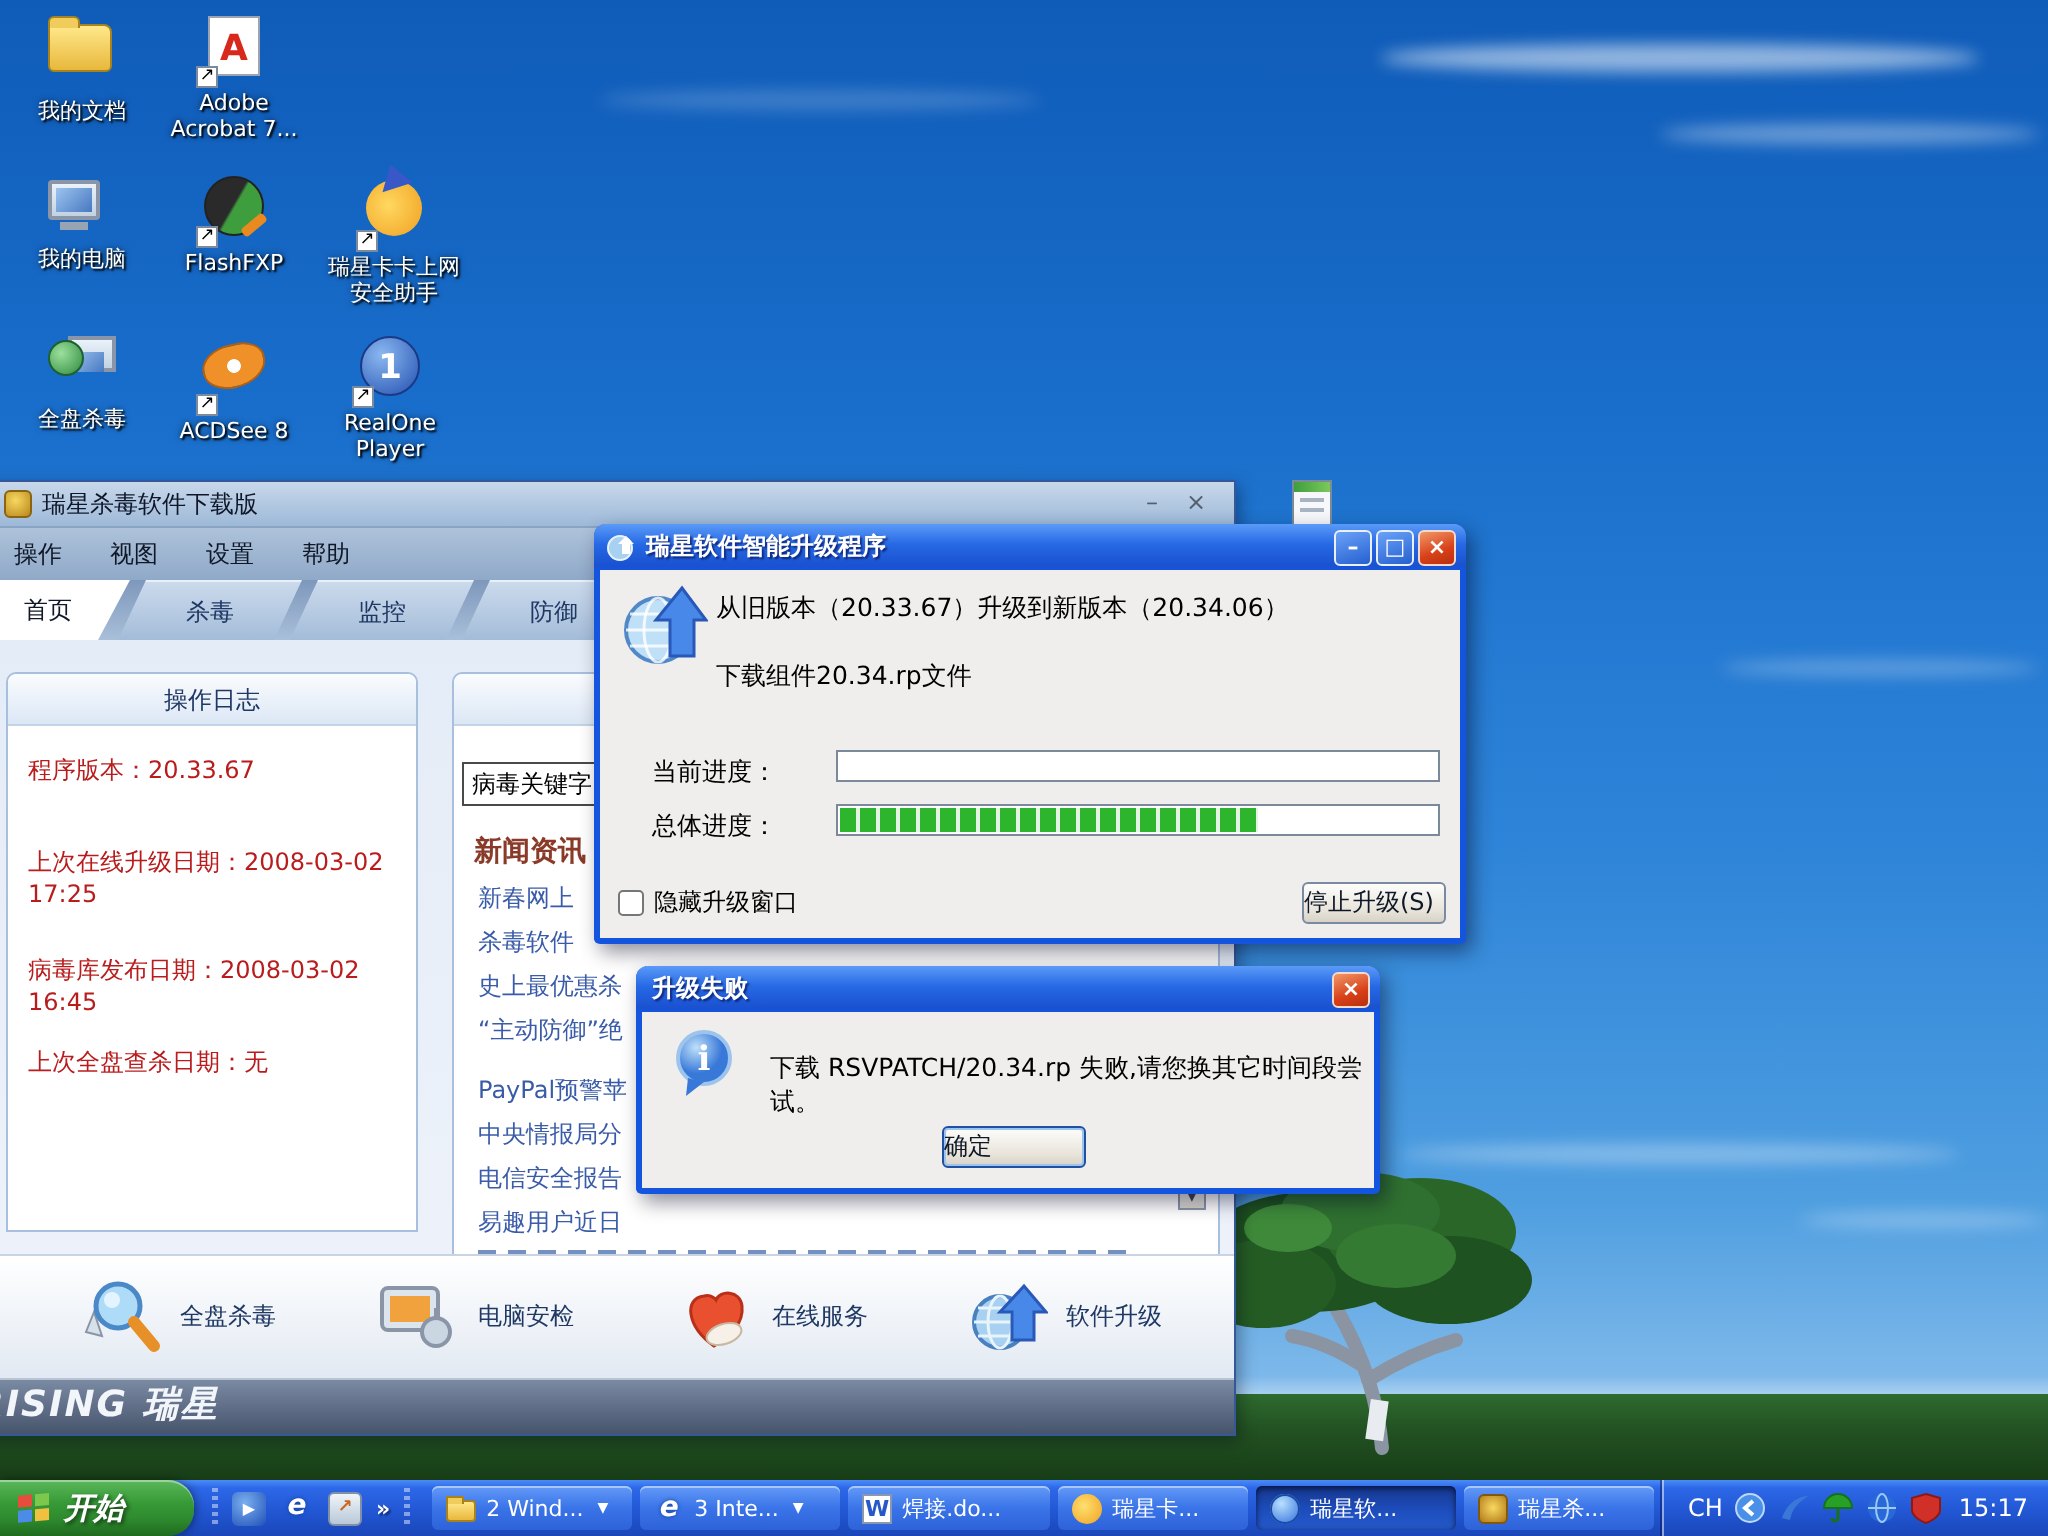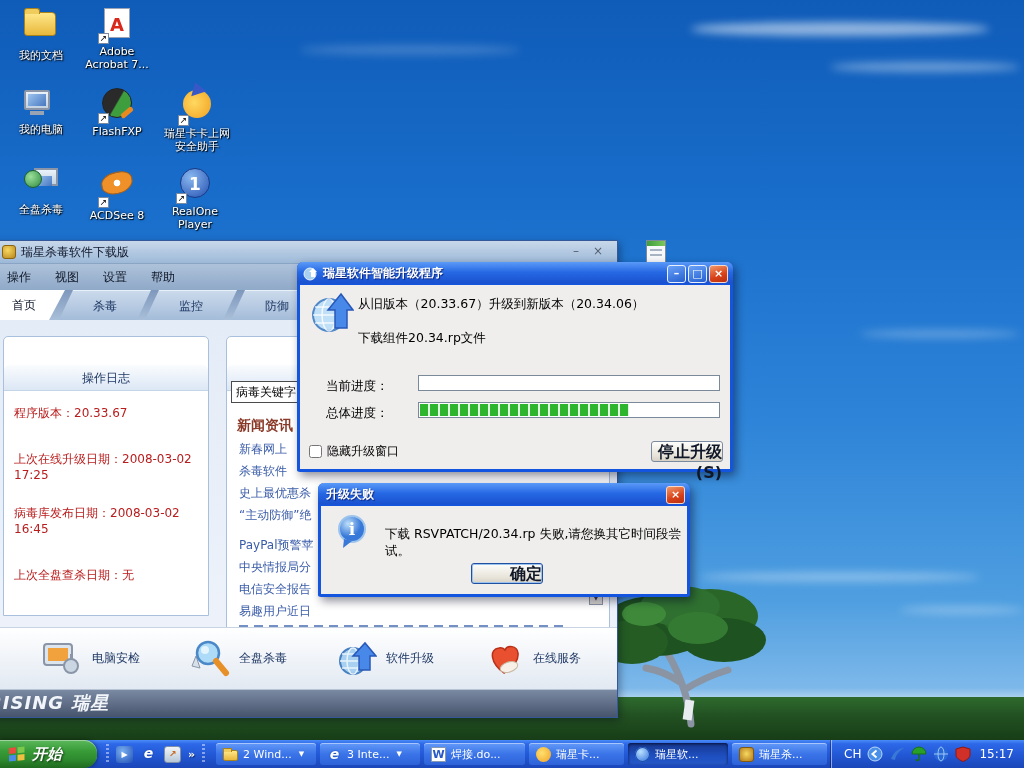--- a/index.html
+++ b/index.html
@@ -57,21 +57,21 @@
   .mw-menubar { height:26px; background:linear-gradient(180deg,#AEC2DA,#8FA9C8); display:flex; align-items:center; padding-left:12px; }
   .mw-menu { font-size:12px; color:#101828; padding:0 12px; }
   .mw-tabstrip { position:relative; height:30px; background:linear-gradient(180deg,#7E98BC,#A9BFD9); }
   .tab { position:absolute; top:0; height:30px; font-size:12px; line-height:30px; text-align:center;
     clip-path:polygon(14px 0,100% 0,calc(100% - 14px) 100%,0 100%); }
   .tab-inactive { background:linear-gradient(180deg,#CBDAEC,#A4BCD9); color:#1F3864; border-top:1px solid #E8F0F8; }
   .tab-active { background:#FFFFFF; color:#101828; clip-path:polygon(0 0,100% 0,calc(100% - 16px) 100%,0 100%); }
   .mw-content { position:relative; height:309px; background:linear-gradient(180deg,#E4ECF7,#EDF2FA); }
   .panel { position:absolute; background:#fff; border:1px solid #A8C0DE; border-radius:5px 5px 0 0; }
   .panel-hd { height:26px; border-bottom:1px solid #C4D4E8; border-radius:5px 5px 0 0;
-    background:linear-gradient(180deg,#FAFCFE,#DCE7F5); text-align:center; font-size:12px; line-height:26px; color:#1F3864;margin-top:28px; }
+    background:linear-gradient(180deg,#FAFCFE,#DCE7F5); text-align:center; font-size:12px; line-height:26px; color:#1F3864; }
   .log-lines { padding:14px 10px; font-size:12px; color:#b91c1c; line-height:16px; }
   .news-search { position:absolute; left:4px; top:44px; width:140px; height:22px; border:1px solid #4A4A4A; font-size:12px; padding:2px 4px; font-family:inherit; }
   .news-hd { position:absolute; left:10px; top:80px; font-size:14px; font-weight:bold; color:#8A3A28; }
   .news-it { position:absolute; left:12px; font-size:12px; color:#3A5CA8; white-space:nowrap; }
   .news-cut { position:absolute; left:12px; top:288px; width:330px; height:6px; overflow:hidden; opacity:.85;
     background:repeating-linear-gradient(90deg,#5C7CB8 0 9px,transparent 9px 15px); }
   .news-scroll { position:absolute; right:6px; top:255px; width:14px; height:13px; background:linear-gradient(#FDFDFB,#D8D4CC);
     border:1px solid #8A96A8; font-size:7px; line-height:11px; text-align:center; color:#445; }
   .mw-toolbar { position:absolute; left:0; right:0; bottom:28px; height:62px;
     background:linear-gradient(180deg,#FFFFFF,#E2E9F2); border-top:1px solid #C8D4E4;
@@ -89,22 +89,22 @@
   .xp-titlebar { height:23px; margin:0 -3px; border-radius:6px 6px 0 0; display:flex; align-items:center;
     background:linear-gradient(180deg,#5A9AF8 0%,#2668E4 45%,#1A52D0 90%,#1455E0 100%); padding:0 5px 0 6px; }
   .xp-title { color:#fff; font-weight:bold; font-size:12px; text-shadow:1px 1px 1px rgba(0,0,60,.6); flex:1; margin-left:5px; }
   .xp-btn { width:19px; height:18px; border-radius:3px; border:1px solid #E8F0FC; margin-left:2px;
     background:linear-gradient(160deg,#6AA2F8,#2560D0); color:#fff; font-size:11px; line-height:16px; text-align:center; font-weight:bold; cursor:default; }
   .xp-btn.red { background:linear-gradient(160deg,#F09868,#D84018 60%,#B83010); border-color:#F8D8C8; }
   .dlg-text { position:absolute; font-size:12.5px; color:#000; }
   .prog-track { position:absolute; height:16px; width:302px; left:118px; background:#fff; border:1px solid #7A8A9A; padding:1px; }
   .prog-fill { height:100%; background:repeating-linear-gradient(90deg,#2DB52D 0 8px,#E4F4E4 8px 10px); }
   .xp-push { position:absolute; height:21px; background:linear-gradient(180deg,#FDFDFB,#E8E4DA 70%,#D8D2C6);
-    border:1px solid #7A8AA0; border-radius:3px; font-size:16px; color:#101828; text-align:right; cursor:pointer;
-    font-family:inherit;font-weight:bold; }
+    border:1px solid #7A8AA0; border-radius:3px; font-size:12px; color:#101828; text-align:left; cursor:pointer;
+    font-family:inherit; }
   .xp-push.default { border:1px solid #2050A0; box-shadow:0 0 0 1px #9CC2F0 inset; }
   .chk-row { position:absolute; left:9px; top:181px; display:flex; align-items:center; gap:5px; }
   .chk-row input { width:13px; height:13px; }
   .chk-row label { font-size:12px; color:#000; }
 
   
   .taskbar { position:absolute; left:0; top:740px; width:1024px; height:28px; z-index:40;
     background:linear-gradient(180deg,#4A8CF8 0%,#2D68E8 14%,#2257D4 55%,#1A46B8 100%); display:flex; align-items:center; }
   .start-btn { width:97px; height:28px; border-radius:0 13px 13px 0; display:flex; align-items:center; gap:6px; padding-left:8px;
     background:linear-gradient(180deg,#5CB85C 0%,#379B37 40%,#2E8A2E 70%,#1F6A1F 100%);
@@ -271,21 +271,21 @@
       <div class="tab tab-inactive" style="left:248px;width:92px;">防御</div>
       <div class="tab tab-inactive" style="left:334px;width:70px;"></div>
     </div>
     <div class="mw-content">
 
       <div class="panel" style="left:20px;top:16px;width:206px;height:280px;">
         <div class="panel-hd">操作日志</div>
         <div class="log-lines">
           <div style="margin-bottom:30px;">程序版本：20.33.67</div>
           <div style="margin-bottom:22px;">上次在线升级日期：2008-03-02 17:25</div>
-          <div style="margin-bottom:30px;">病毒库发布日期：2008-03-02 16:45</div>
+          <div style="margin-bottom:14px;">病毒库发布日期：2008-03-02 16:45</div>
           <div>上次全盘查杀日期：无</div>
         </div>
       </div>
 
       <div class="panel" style="left:243px;top:16px;width:384px;height:293px;">
         <div class="panel-hd"></div>
         <input class="news-search" type="text" value="病毒关键字" style="">
         <div class="news-hd">新闻资讯</div>
         <div class="news-it" style="top:104px;">新春网上</div>
         <div class="news-it" style="top:126px;">杀毒软件</div>
@@ -295,52 +295,52 @@
         <div class="news-it" style="top:222px;">中央情报局分</div>
         <div class="news-it" style="top:244px;">电信安全报告</div>
         <div class="news-it" style="top:266px;">易趣用户近日</div>
         <div class="news-cut"></div>
         <div class="news-scroll">▼</div>
       </div>
     </div>
 
     <div class="mw-toolbar">
       <div class="tb-item">
+        <svg class="tbicon" width="40" height="38" viewBox="0 0 40 38">
+          <path d="M6 16 l-4 10 8 2 z" fill="#D8E0EA" stroke="#8A96A8"></path>
+          <circle cx="18" cy="13" r="11" fill="#AEDCF8" stroke="#4A88C8" stroke-width="2.5"></circle>
+          <circle cx="15" cy="10" r="4" fill="#E4F4FE"></circle>
+          <path d="M26 21 L36 33" stroke="#E89028" stroke-width="6" stroke-linecap="round"></path>
+        </svg>
+        <span class="lbl">全盘杀毒</span>
+      </div>
+      <div class="tb-item">
         <svg class="tbicon" width="42" height="38" viewBox="0 0 42 38">
           <rect x="3" y="4" width="28" height="21" rx="3" fill="#DCE4EE" stroke="#8A96A8" stroke-width="2"></rect>
           <rect x="7" y="8" width="20" height="13" fill="#F2A23C"></rect>
           <circle cx="30" cy="26" r="7" fill="#CAD6E2" stroke="#8A96A8" stroke-width="2"></circle>
           <path d="M30 14 v6" stroke="#8A96A8" stroke-width="2"></path>
         </svg>
         <span class="lbl">电脑安检</span>
       </div>
       <div class="tb-item">
         <svg class="tbicon" width="40" height="38" viewBox="0 0 40 38">
-          <path d="M6 16 l-4 10 8 2 z" fill="#D8E0EA" stroke="#8A96A8"></path>
-          <circle cx="18" cy="13" r="11" fill="#AEDCF8" stroke="#4A88C8" stroke-width="2.5"></circle>
-          <circle cx="15" cy="10" r="4" fill="#E4F4FE"></circle>
-          <path d="M26 21 L36 33" stroke="#E89028" stroke-width="6" stroke-linecap="round"></path>
-        </svg>
-        <span class="lbl">全盘杀毒</span>
+          <path d="M20 33 C6 23 5 9 15 8 C19 7 21 10 21 10 C23 5 33 5 34 13 C35 22 28 28 20 33 Z" fill="#E85030" stroke="#B83018" stroke-width="1.5"></path>
+          <ellipse cx="25" cy="27" rx="9" ry="5" fill="#F6F0E8" stroke="#C8B8A0" transform="rotate(-18 25 27)"></ellipse>
+        </svg>
+        <span class="lbl">在线服务</span>
       </div>
       <div class="tb-item">
         <svg class="tbicon" width="40" height="38" viewBox="0 0 40 38">
           <circle cx="16" cy="21" r="13" fill="#A8D0F0" stroke="#4880C0" stroke-width="2"></circle>
           <ellipse cx="16" cy="21" rx="6" ry="13" fill="none" stroke="#E8F4FC" stroke-width="1.5"></ellipse>
           <path d="M3 21 h26 M5 14 h22 M5 28 h22" stroke="#E8F4FC" stroke-width="1.5"></path>
           <polygon points="22,30 22,16 16,16 28,3 39,16 33,16 33,30" fill="#4888E8" stroke="#2858B8" stroke-width="1.5"></polygon>
         </svg>
         <span class="lbl">软件升级</span>
-      </div>
-      <div class="tb-item">
-        <svg class="tbicon" width="40" height="38" viewBox="0 0 40 38">
-          <path d="M20 33 C6 23 5 9 15 8 C19 7 21 10 21 10 C23 5 33 5 34 13 C35 22 28 28 20 33 Z" fill="#E85030" stroke="#B83018" stroke-width="1.5"></path>
-          <ellipse cx="25" cy="27" rx="9" ry="5" fill="#F6F0E8" stroke="#C8B8A0" transform="rotate(-18 25 27)"></ellipse>
-        </svg>
-        <span class="lbl">在线服务</span>
       </div>
     </div>
     <div class="mw-logobar">
       <span>RISING 瑞星</span>
     </div>
   </div>
 
   <div class="xp-dialog" style="left:297px;top:262px;width:436px;height:210px;z-index:20;">
     <div class="xp-titlebar">
       <svg width="15" height="15" viewBox="0 0 15 15">

